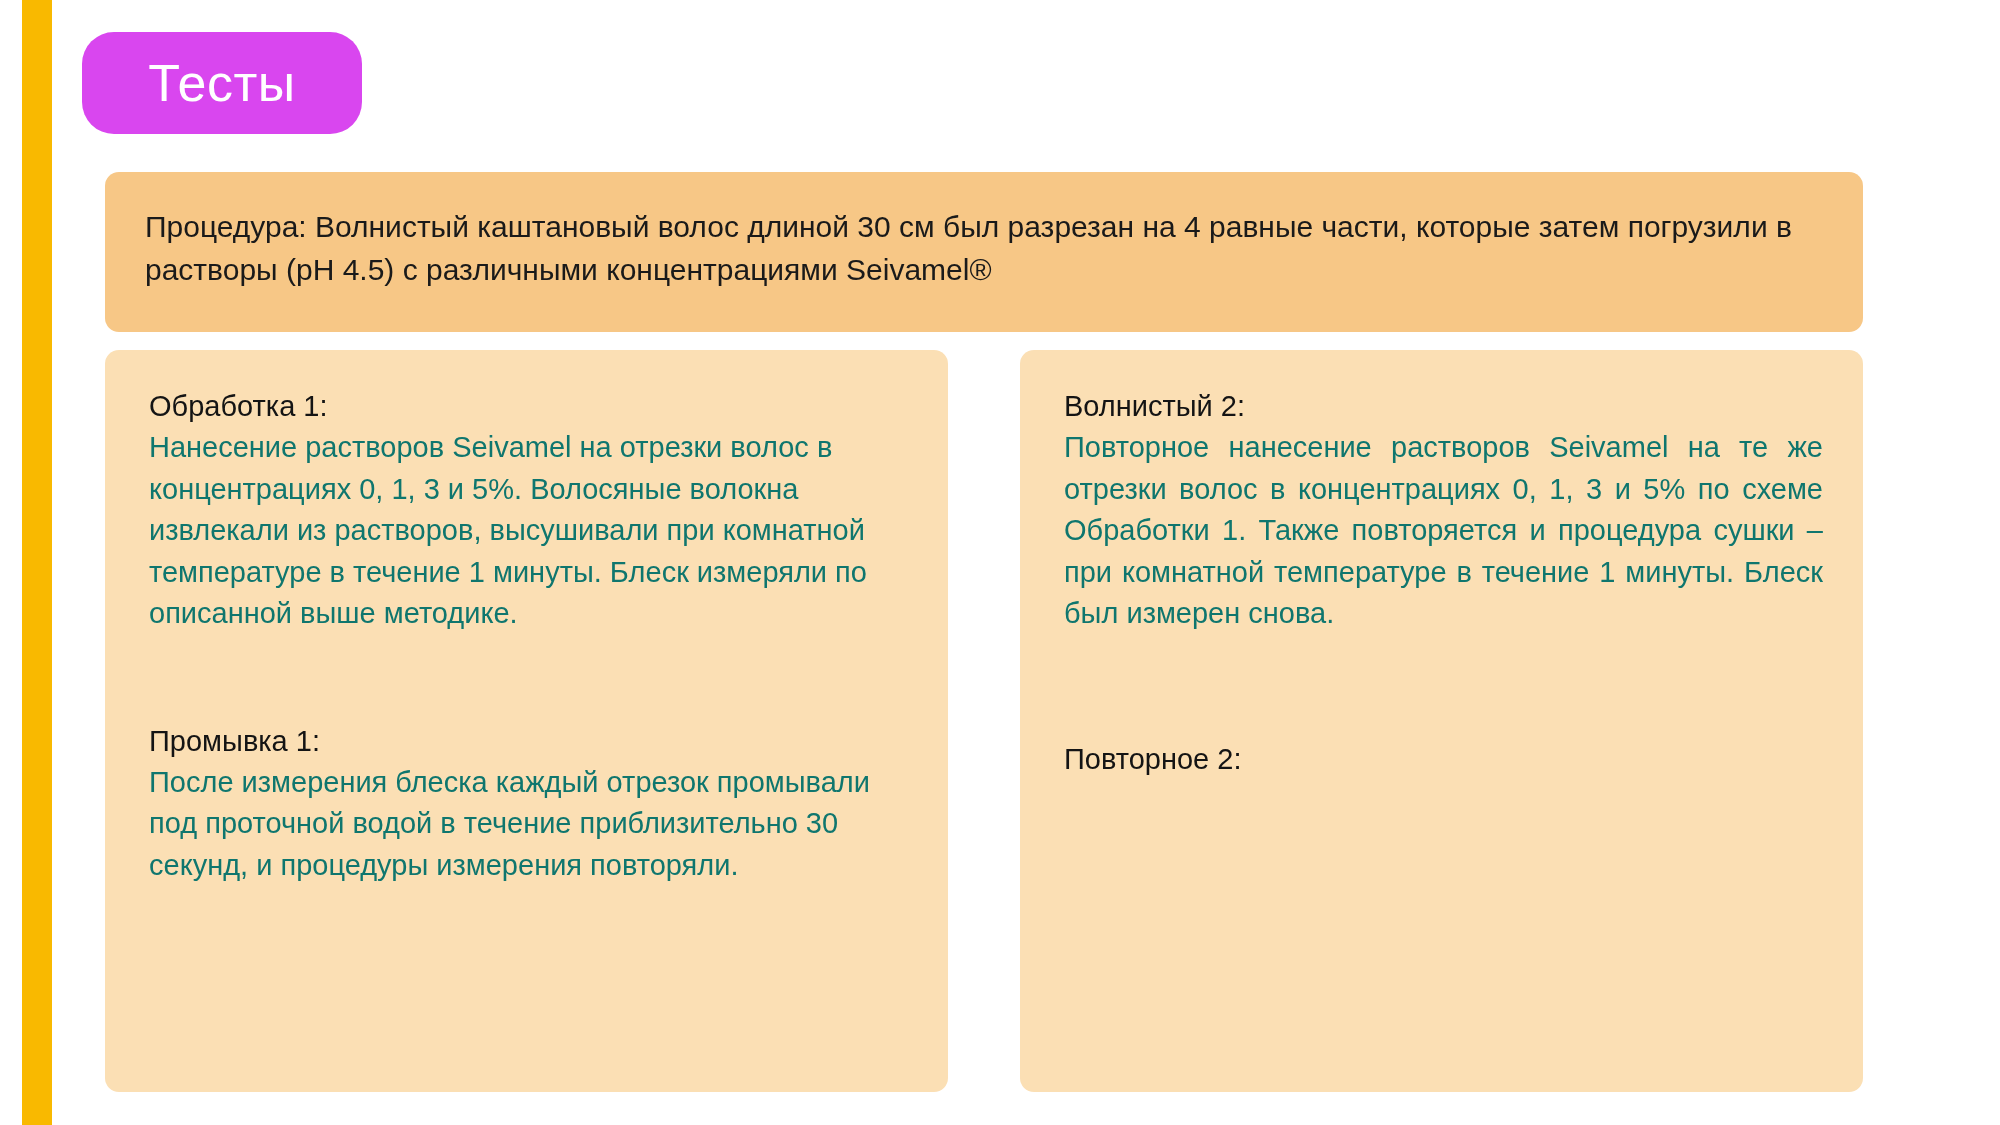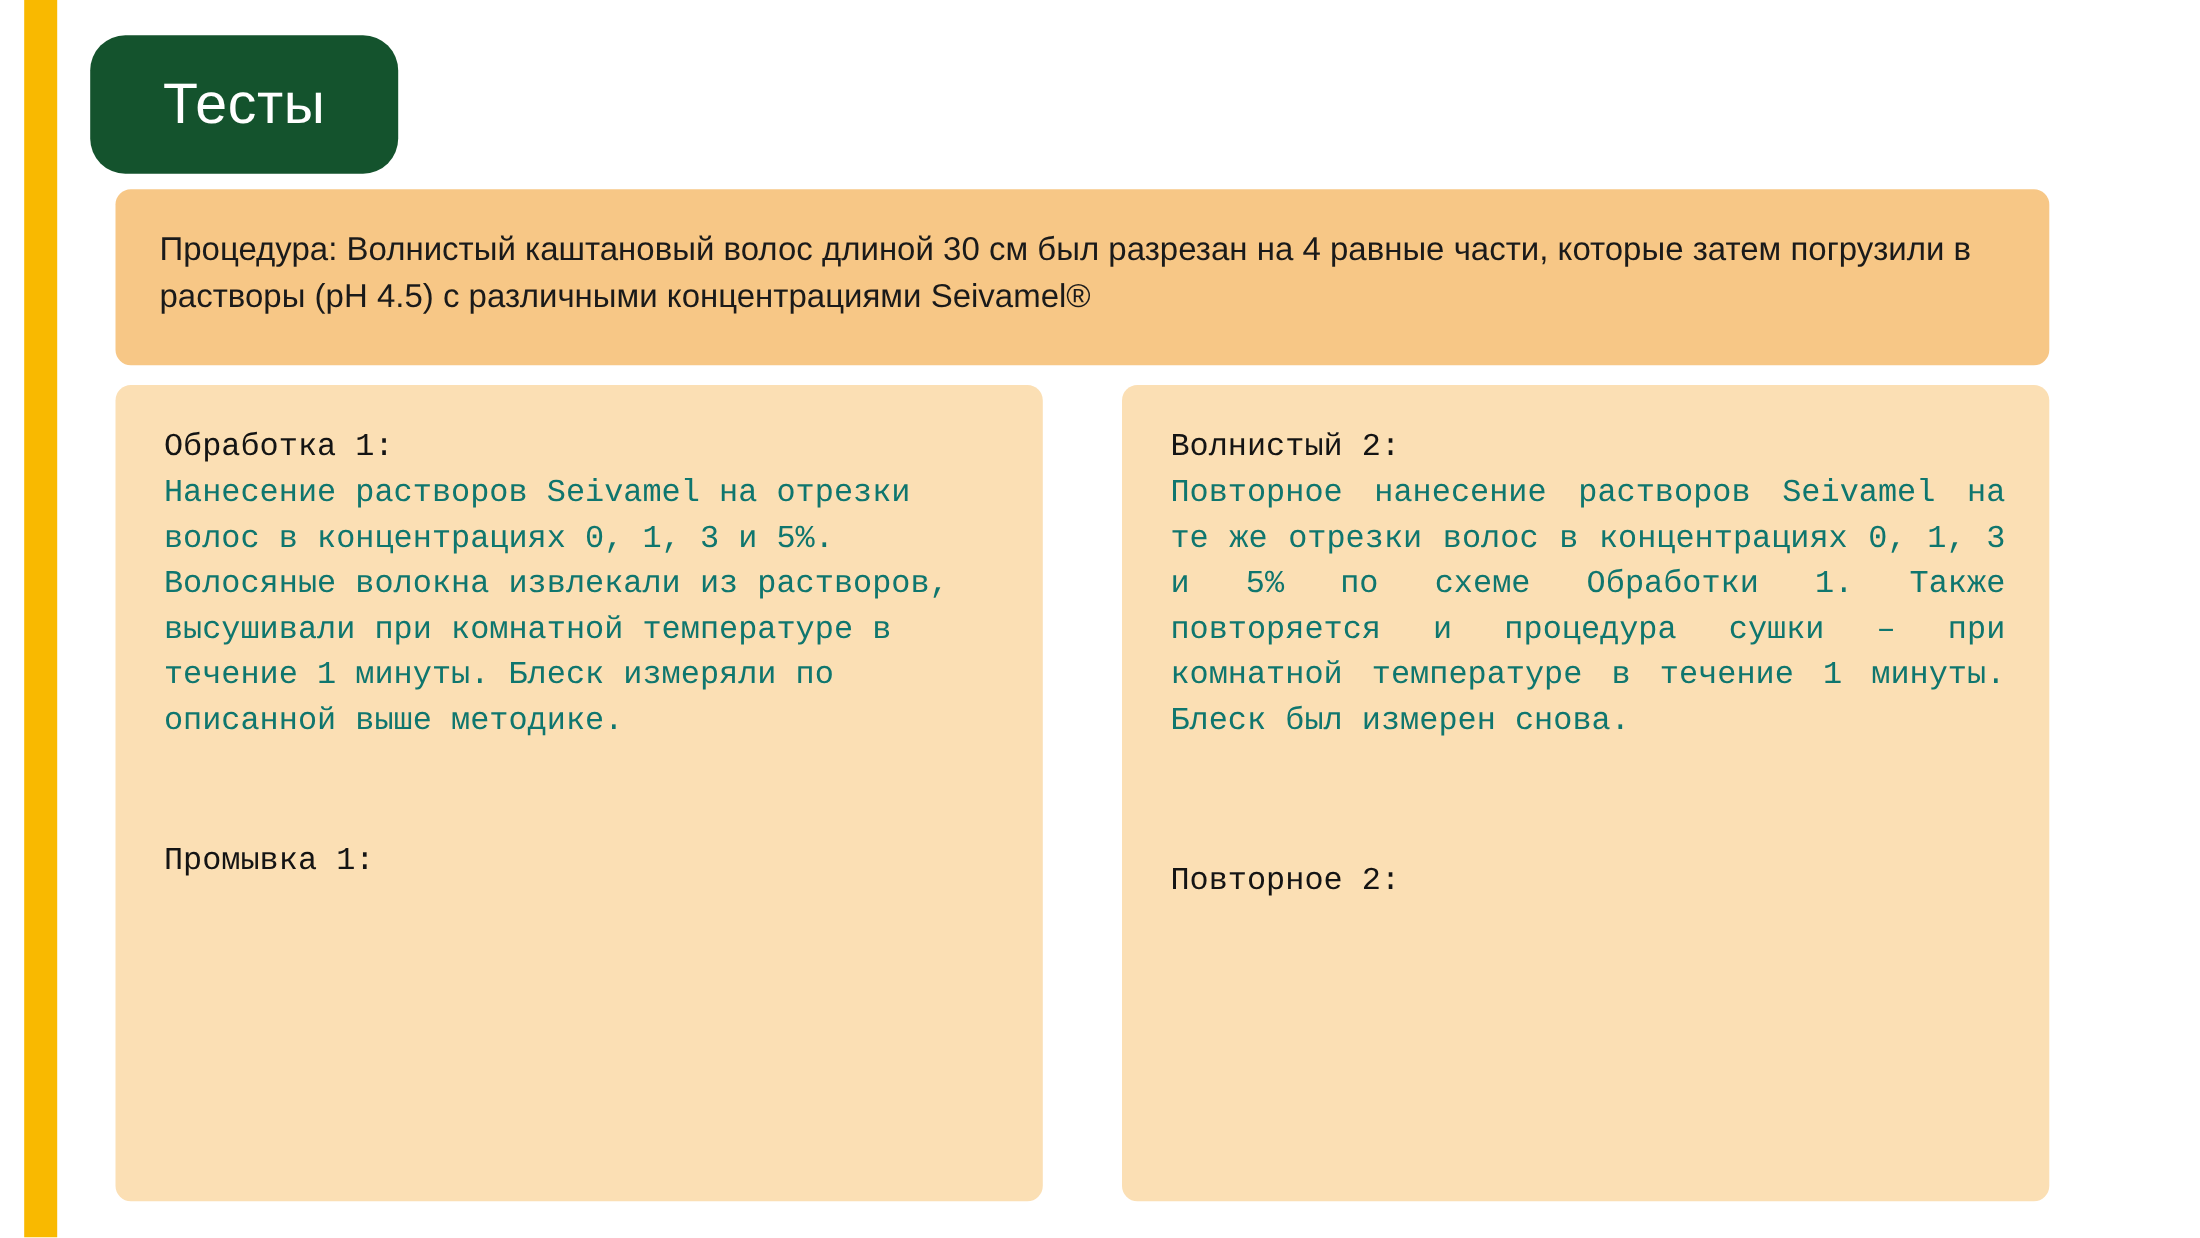--- a/index.html
+++ b/index.html
@@ -30,22 +30,22 @@
     height: 1125px;
     background: #f9b900;
   }
 
   
   .title-pill {
     position: absolute;
     left: 82px;
     top: 32px;
     width: 280px;
-    height: 126px;
-    background: #14532d;
+    height: 102px;
+    background: #d946ef;
     border-radius: 32px;
     display: flex;
     align-items: center;
     justify-content: center;
     box-sizing: border-box;
     padding: 0 24px;
   }
   .title-pill .title-text {
     color: #ffffff;
     font-size: 52px;
@@ -83,21 +83,20 @@
     display: flex;
     gap: 72px;
   }
   .card {
     width: 925px;
     background: #fbdfb4;
     border-radius: 14px;
     box-sizing: border-box;
     padding: 36px 40px 43px 44px;
     position: relative;
-    font-family: Liberation Mono, monospace;
   }
   .card .block-heading {
     font-size: 29px;
     line-height: 1.42;
     color: #141414;
     display: block;
   }
   .card .block-body {
     font-size: 29px;
     line-height: 1.43;
@@ -131,20 +130,21 @@
     <span class="procedure-text">Процедура: Волнистый каштановый волос длиной 30 см был разрезан на 4 равные части, которые затем погрузили в растворы (pH 4.5) с различными концентрациями Seivamel®</span>
   </div>
 
   <div class="cards">
 
     <div class="card card-left">
       <span class="block-heading">Обработка 1:</span>
       <span class="block-body">Нанесение растворов Seivamel на отрезки волос в концентрациях 0, 1, 3 и 5%. Волосяные волокна извлекали из растворов, высушивали при комнатной температуре в течение 1 минуты. Блеск измеряли по описанной выше методике.</span>
       <div class="spacer"></div>
       <span class="block-heading">Промывка 1:</span>
+      <span class="block-body">После измерения блеска каждый отрезок промывали под проточной водой в течение приблизительно 30 секунд, и процедуры измерения повторяли.</span>
     </div>
 
     <div class="card card-right">
       <span class="block-heading">Волнистый 2:</span>
       <span class="block-body">Повторное нанесение растворов Seivamel  на те же отрезки волос в концентрациях 0, 1, 3 и 5% по схеме Обработки 1. Также повторяется и процедура сушки – при комнатной температуре в течение 1 минуты. Блеск был измерен снова.</span>
       <div class="spacer-right"></div>
       <span class="block-heading">Повторное 2:</span>
     </div>
 
   </div>

